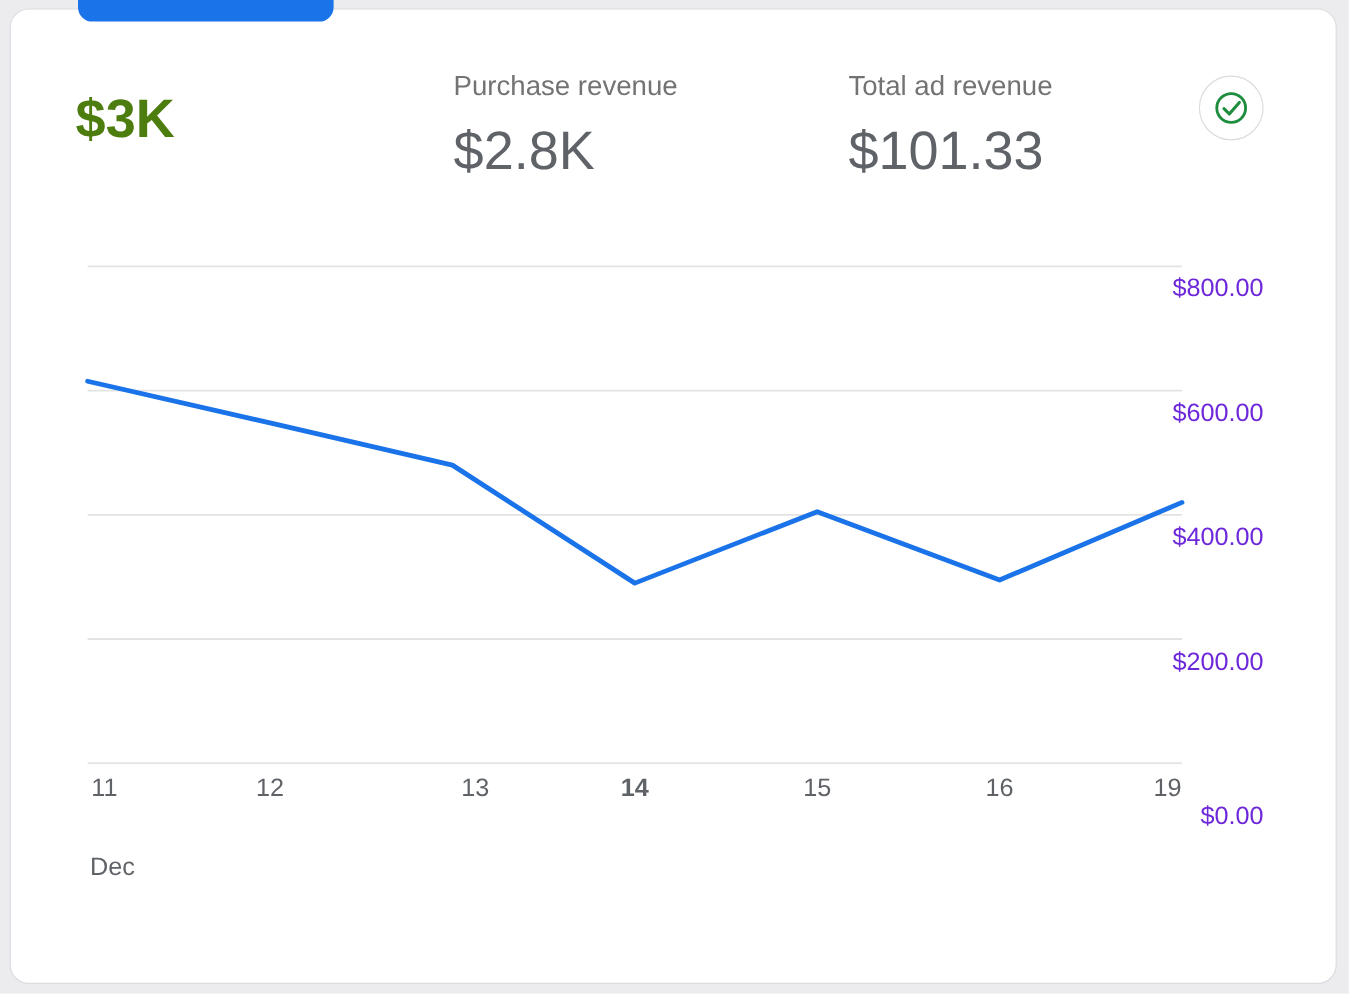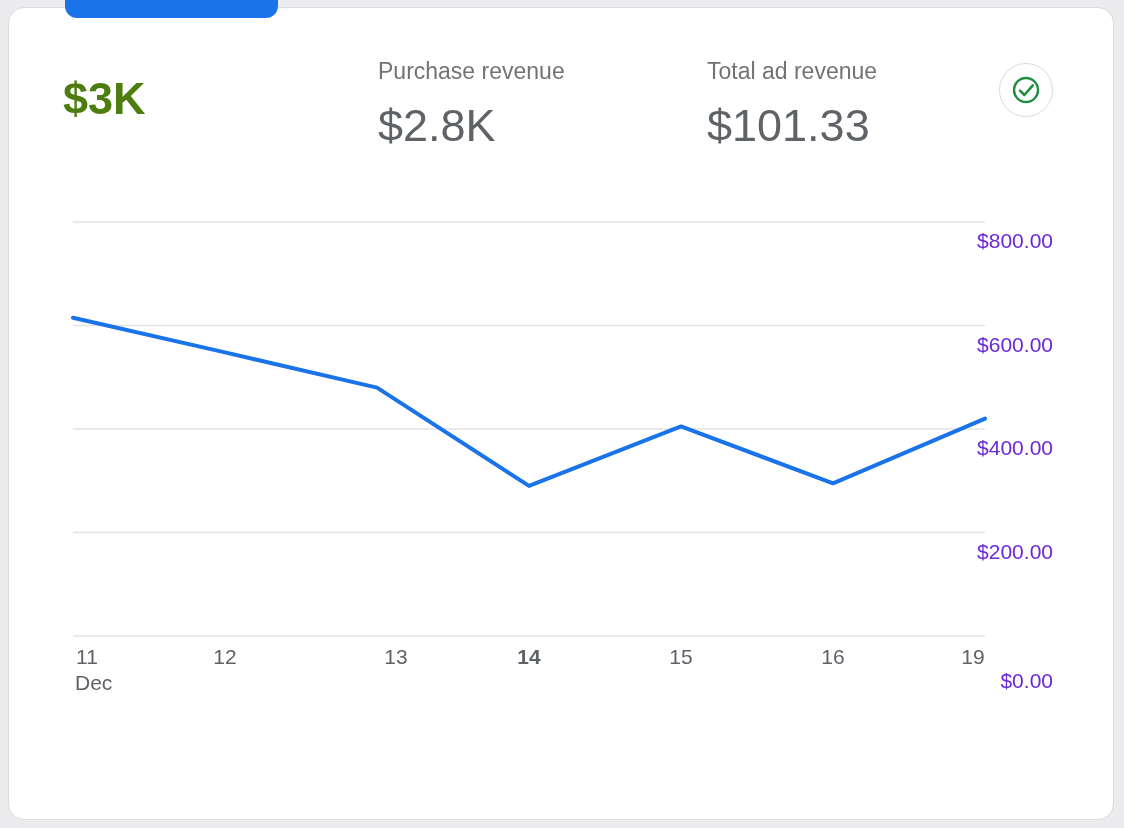--- a/index.html
+++ b/index.html
@@ -40,21 +40,21 @@
   }
   .chart-svg{position:absolute;left:0;top:0;z-index:2;}
   .ytick{
     position:absolute;right:71px;color:#6d28d9;font-size:21px;line-height:24px;
     text-align:right;z-index:3;
   }
   .xtick{
     position:absolute;color:#5f6368;font-size:21px;line-height:24px;
     transform:translateX(-50%);z-index:3;
   }
-  .xsub{position:absolute;color:#5f6368;font-size:21px;line-height:24px;z-index:3;}
+  .xsub{position:absolute;color:#5f6368;font-size:21px;line-height:24px;z-index:3;margin-top:40px;}
 </style>
 </head>
 <body>
 
 <div class="card"></div>
 
 <div class="tab-indicator"></div>
 
 <svg class="chart-svg" width="1124" height="828">
   <g id="gridlines">

